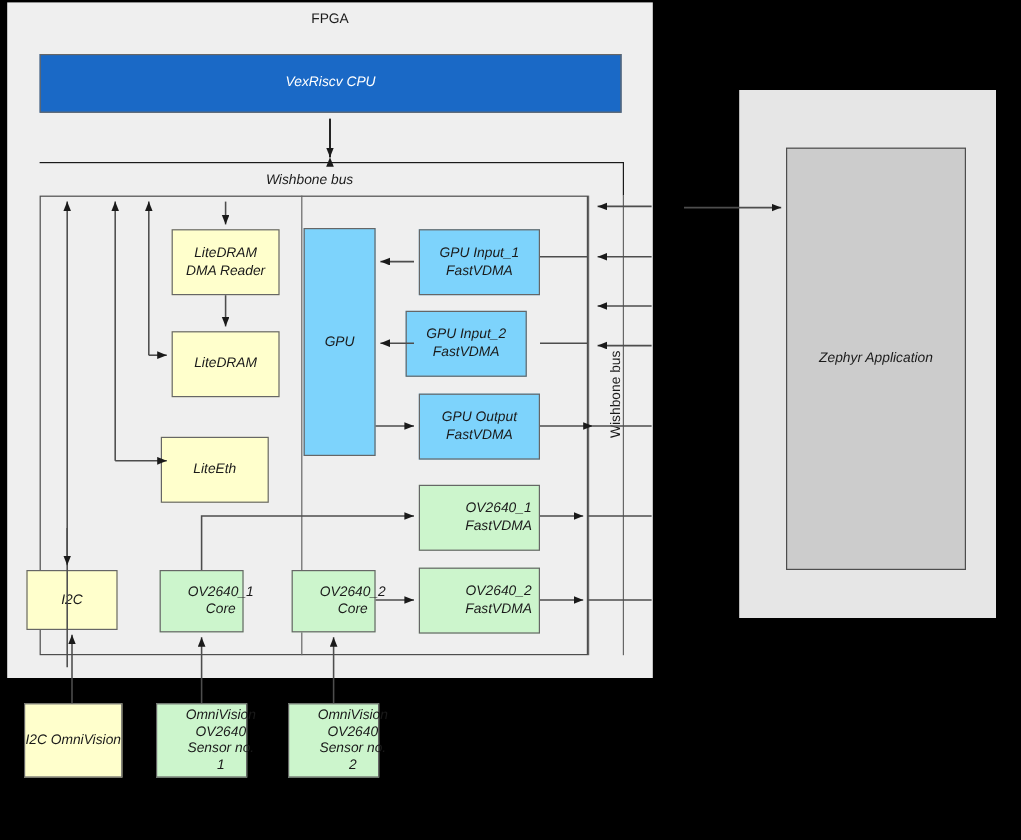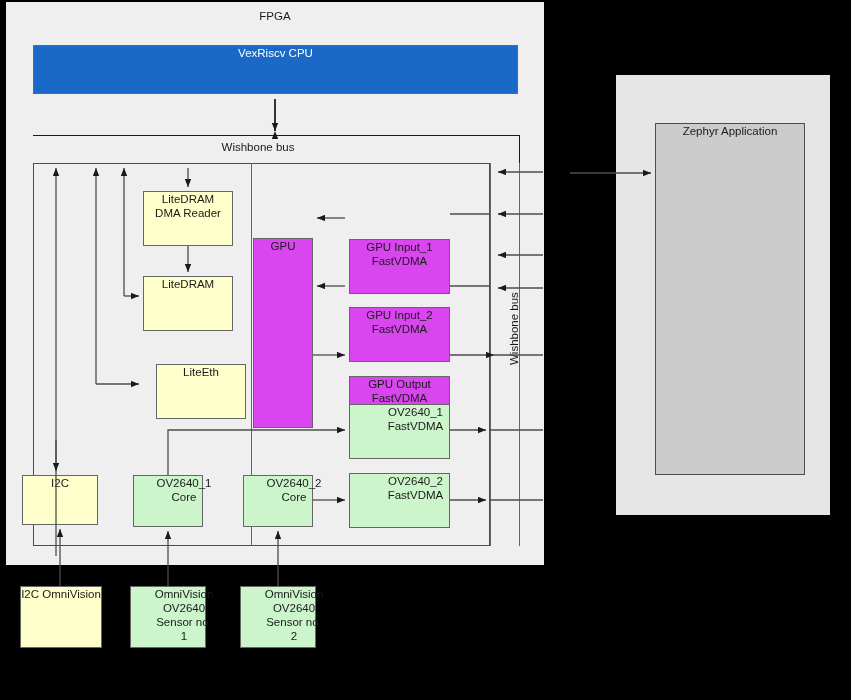--- a/index.html
+++ b/index.html
@@ -10,26 +10,28 @@
     position: relative;
     width: 830px; height: 700px;
     background: #000000;
     font-family: "Liberation Sans", sans-serif;
     overflow: hidden;
   }
   .box {
     position: absolute;
     box-sizing: border-box;
     display: flex;
+    align-items: center;
     justify-content: center;
     text-align: center;
     color: #1a1a1a;
     font-size: 11.5px;
     line-height: 1.22;
     white-space: pre-line;
+    font-style: italic;
   }
   
   .panel-fpga {
     background: #efefef;
     border: none;
   }
   .panel-ddr {
     background: #e6e6e6;
     border: none;
   }
@@ -38,21 +40,21 @@
     width: 100%;
     top: 9px; left: 0;
     text-align: center;
     font-size: 11.5px;
     color: #1a1a1a;
   }
   .blk {
     border: 1.2px solid #666666;
   }
   .blk-blue   { background: #1a69c6; color: #ffffff; }
-  .blk-lblue  { background: #d946ef; margin-top: 48px; }
+  .blk-lblue  { background: #7dd3fc; }
   .blk-yellow { background: #ffffcc; }
   .blk-green  { background: #ccf5cc; padding-left: 32px; }
   .blk-gray   { background: #cccccc; border-color: #4d4d4d; }
 
   
   .outline {
     position: absolute;
     box-sizing: border-box;
     border: 1px solid #4d4d4d;
     background: transparent;
@@ -102,36 +104,36 @@
   <div class="ln" style="left:519px; top:163px; width:1px; height:383px;"></div>
   <div class="vlabel" style="left:508px; top:365px;">Wishbone bus</div>
 
   <div class="box blk blk-yellow" style="left:143px; top:191px; width:90px; height:55px;">
     <span>LiteDRAM
 DMA Reader</span>
   </div>
   <div class="box blk blk-yellow" style="left:143px; top:276px; width:90px; height:55px;">
     <span>LiteDRAM</span>
   </div>
-  <div class="box blk blk-yellow" style="left:156px; top:364px; width:90px; height:55px;">
+  <div class="box blk blk-yellow" style="left:134px; top:364px; width:90px; height:55px;">
     <span>LiteEth</span>
   </div>
   <div class="box blk blk-yellow" style="left:22px; top:475px; width:76px; height:50px;">
     <span>I2C</span>
   </div>
 
   <div class="box blk blk-lblue" style="left:253px; top:190px; width:60px; height:190px;">
     <span>GPU</span>
   </div>
 
   <div class="box blk blk-lblue" style="left:349px; top:191px; width:101px; height:55px;">
     <span>GPU Input_1
 FastVDMA</span>
   </div>
-  <div class="box blk blk-lblue" style="left:349px; top:259px; width:101px; height:55px;">
+  <div class="box blk blk-lblue" style="left:338px; top:259px; width:101px; height:55px;">
     <span>GPU Input_2
 FastVDMA</span>
   </div>
   <div class="box blk blk-lblue" style="left:349px; top:328px; width:101px; height:55px;">
     <span>GPU Output
 FastVDMA</span>
   </div>
 
   <div class="box blk blk-green" style="left:349px; top:404px; width:101px; height:55px;">
     <span>OV2640_1

